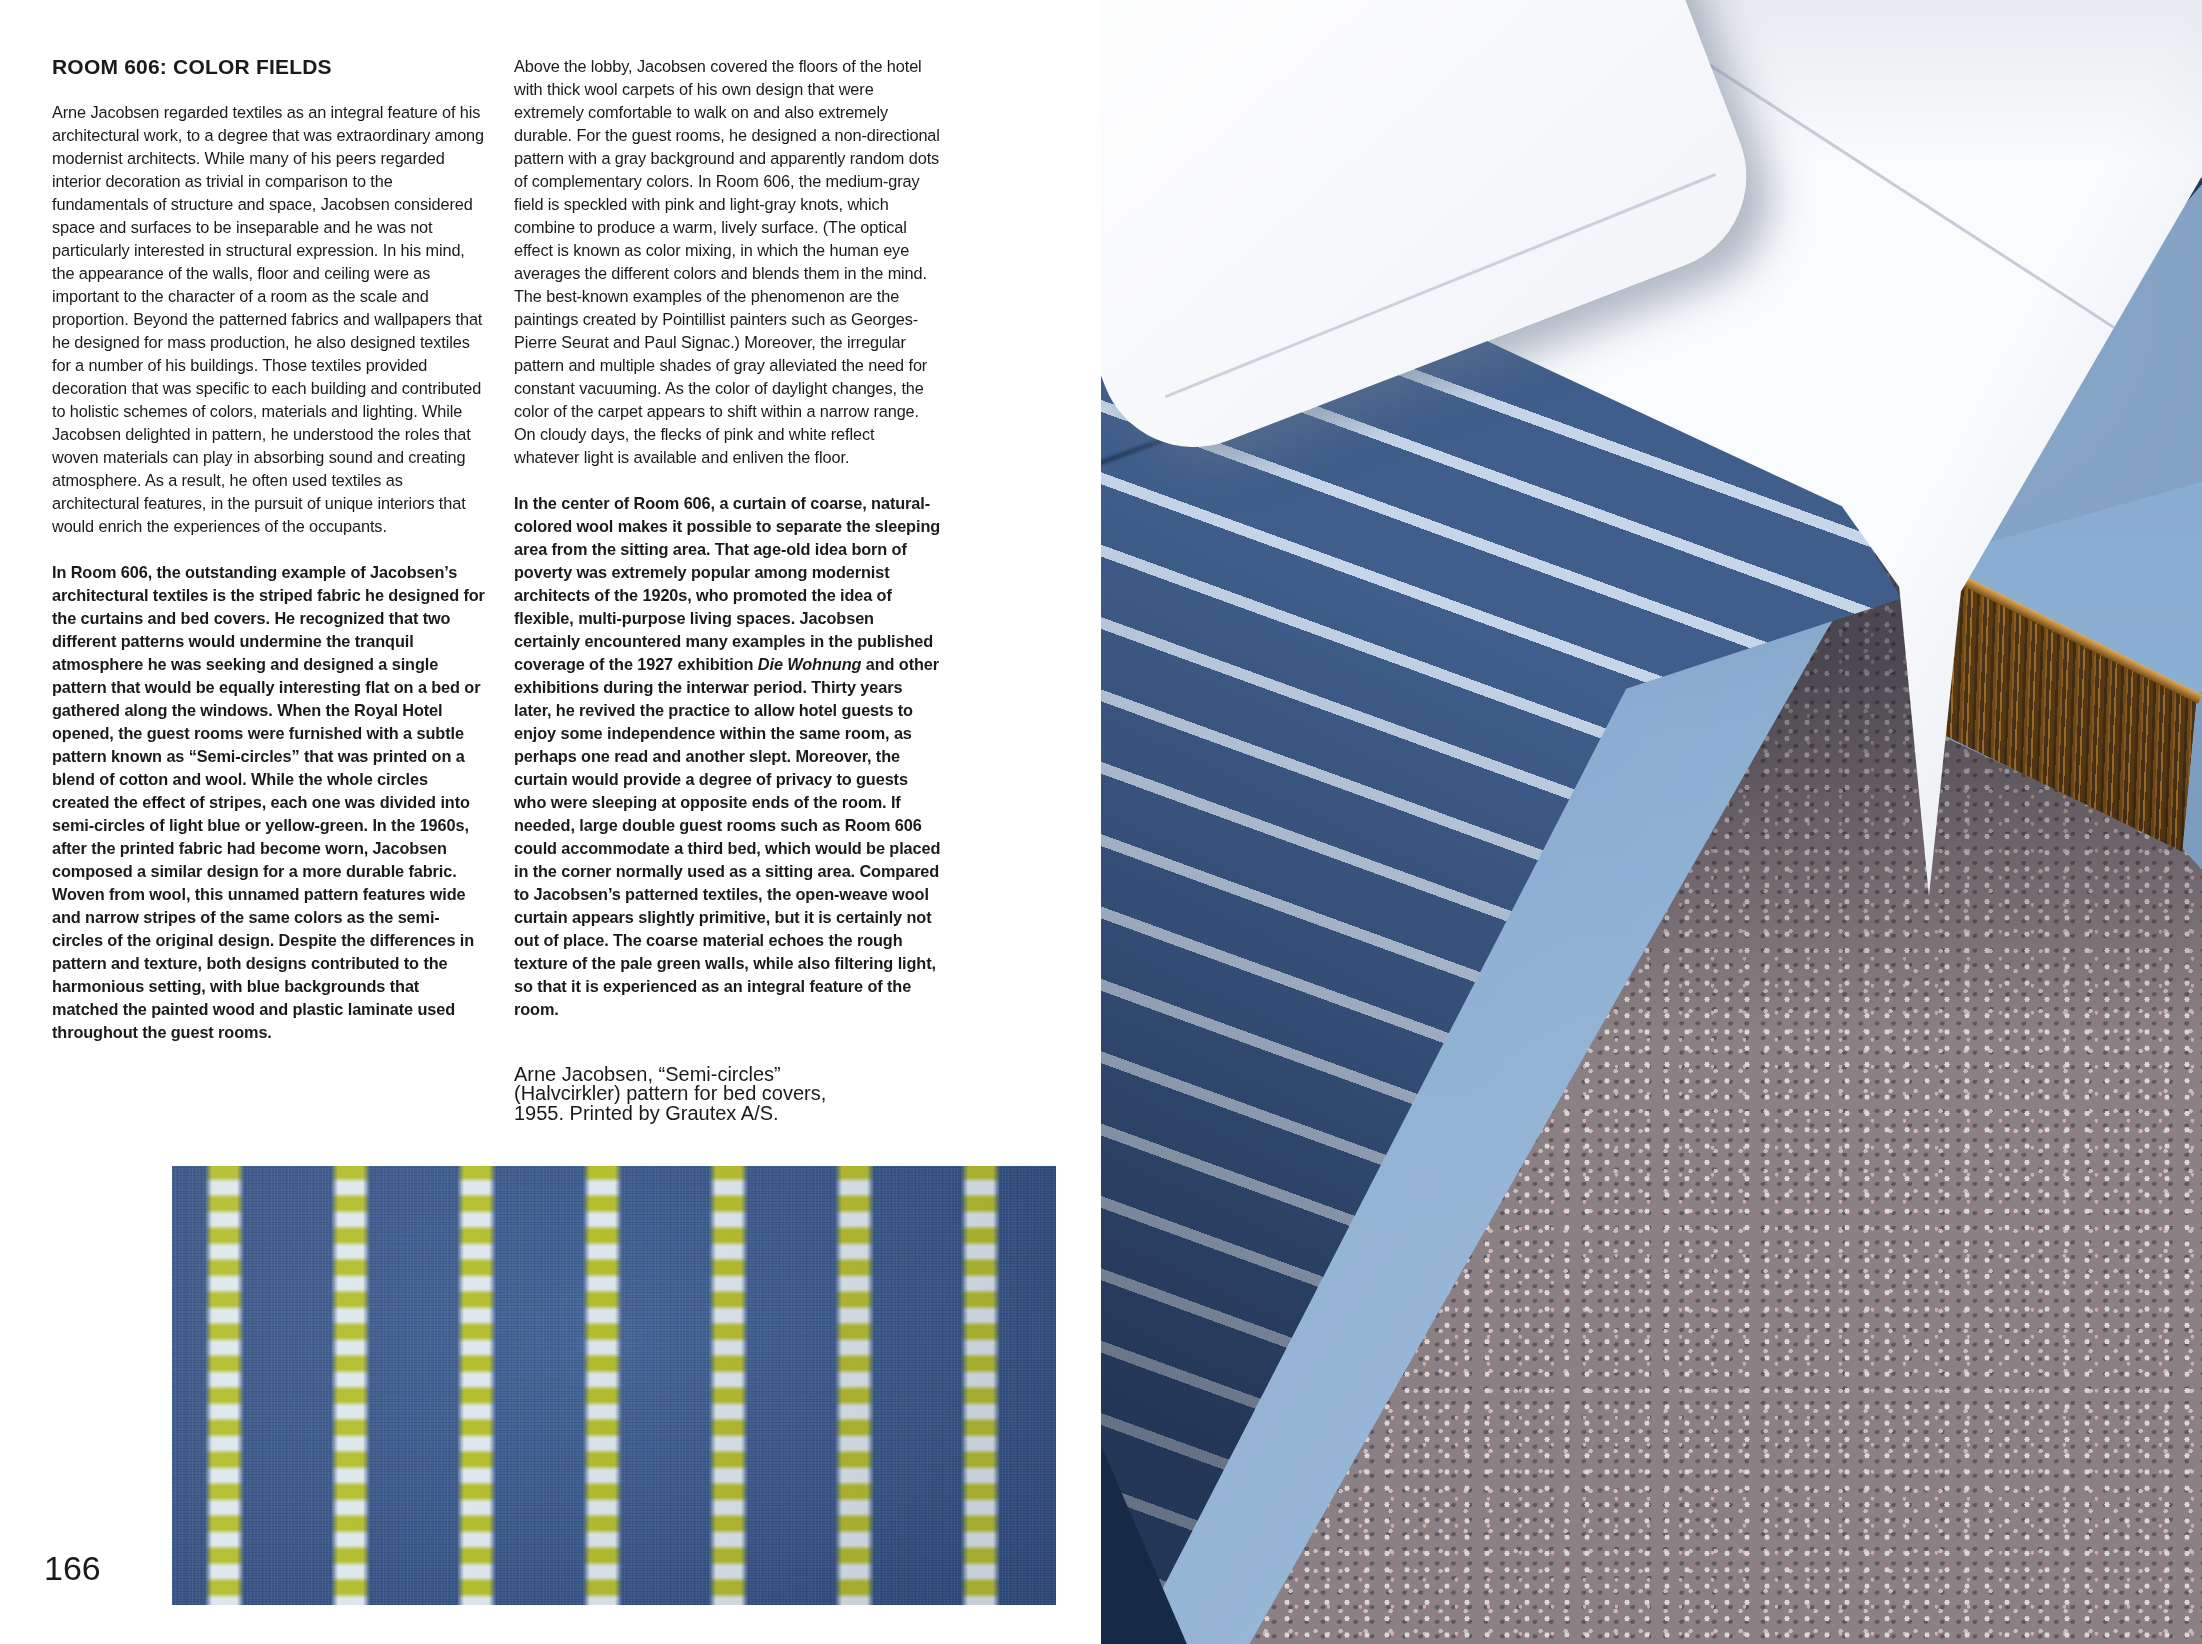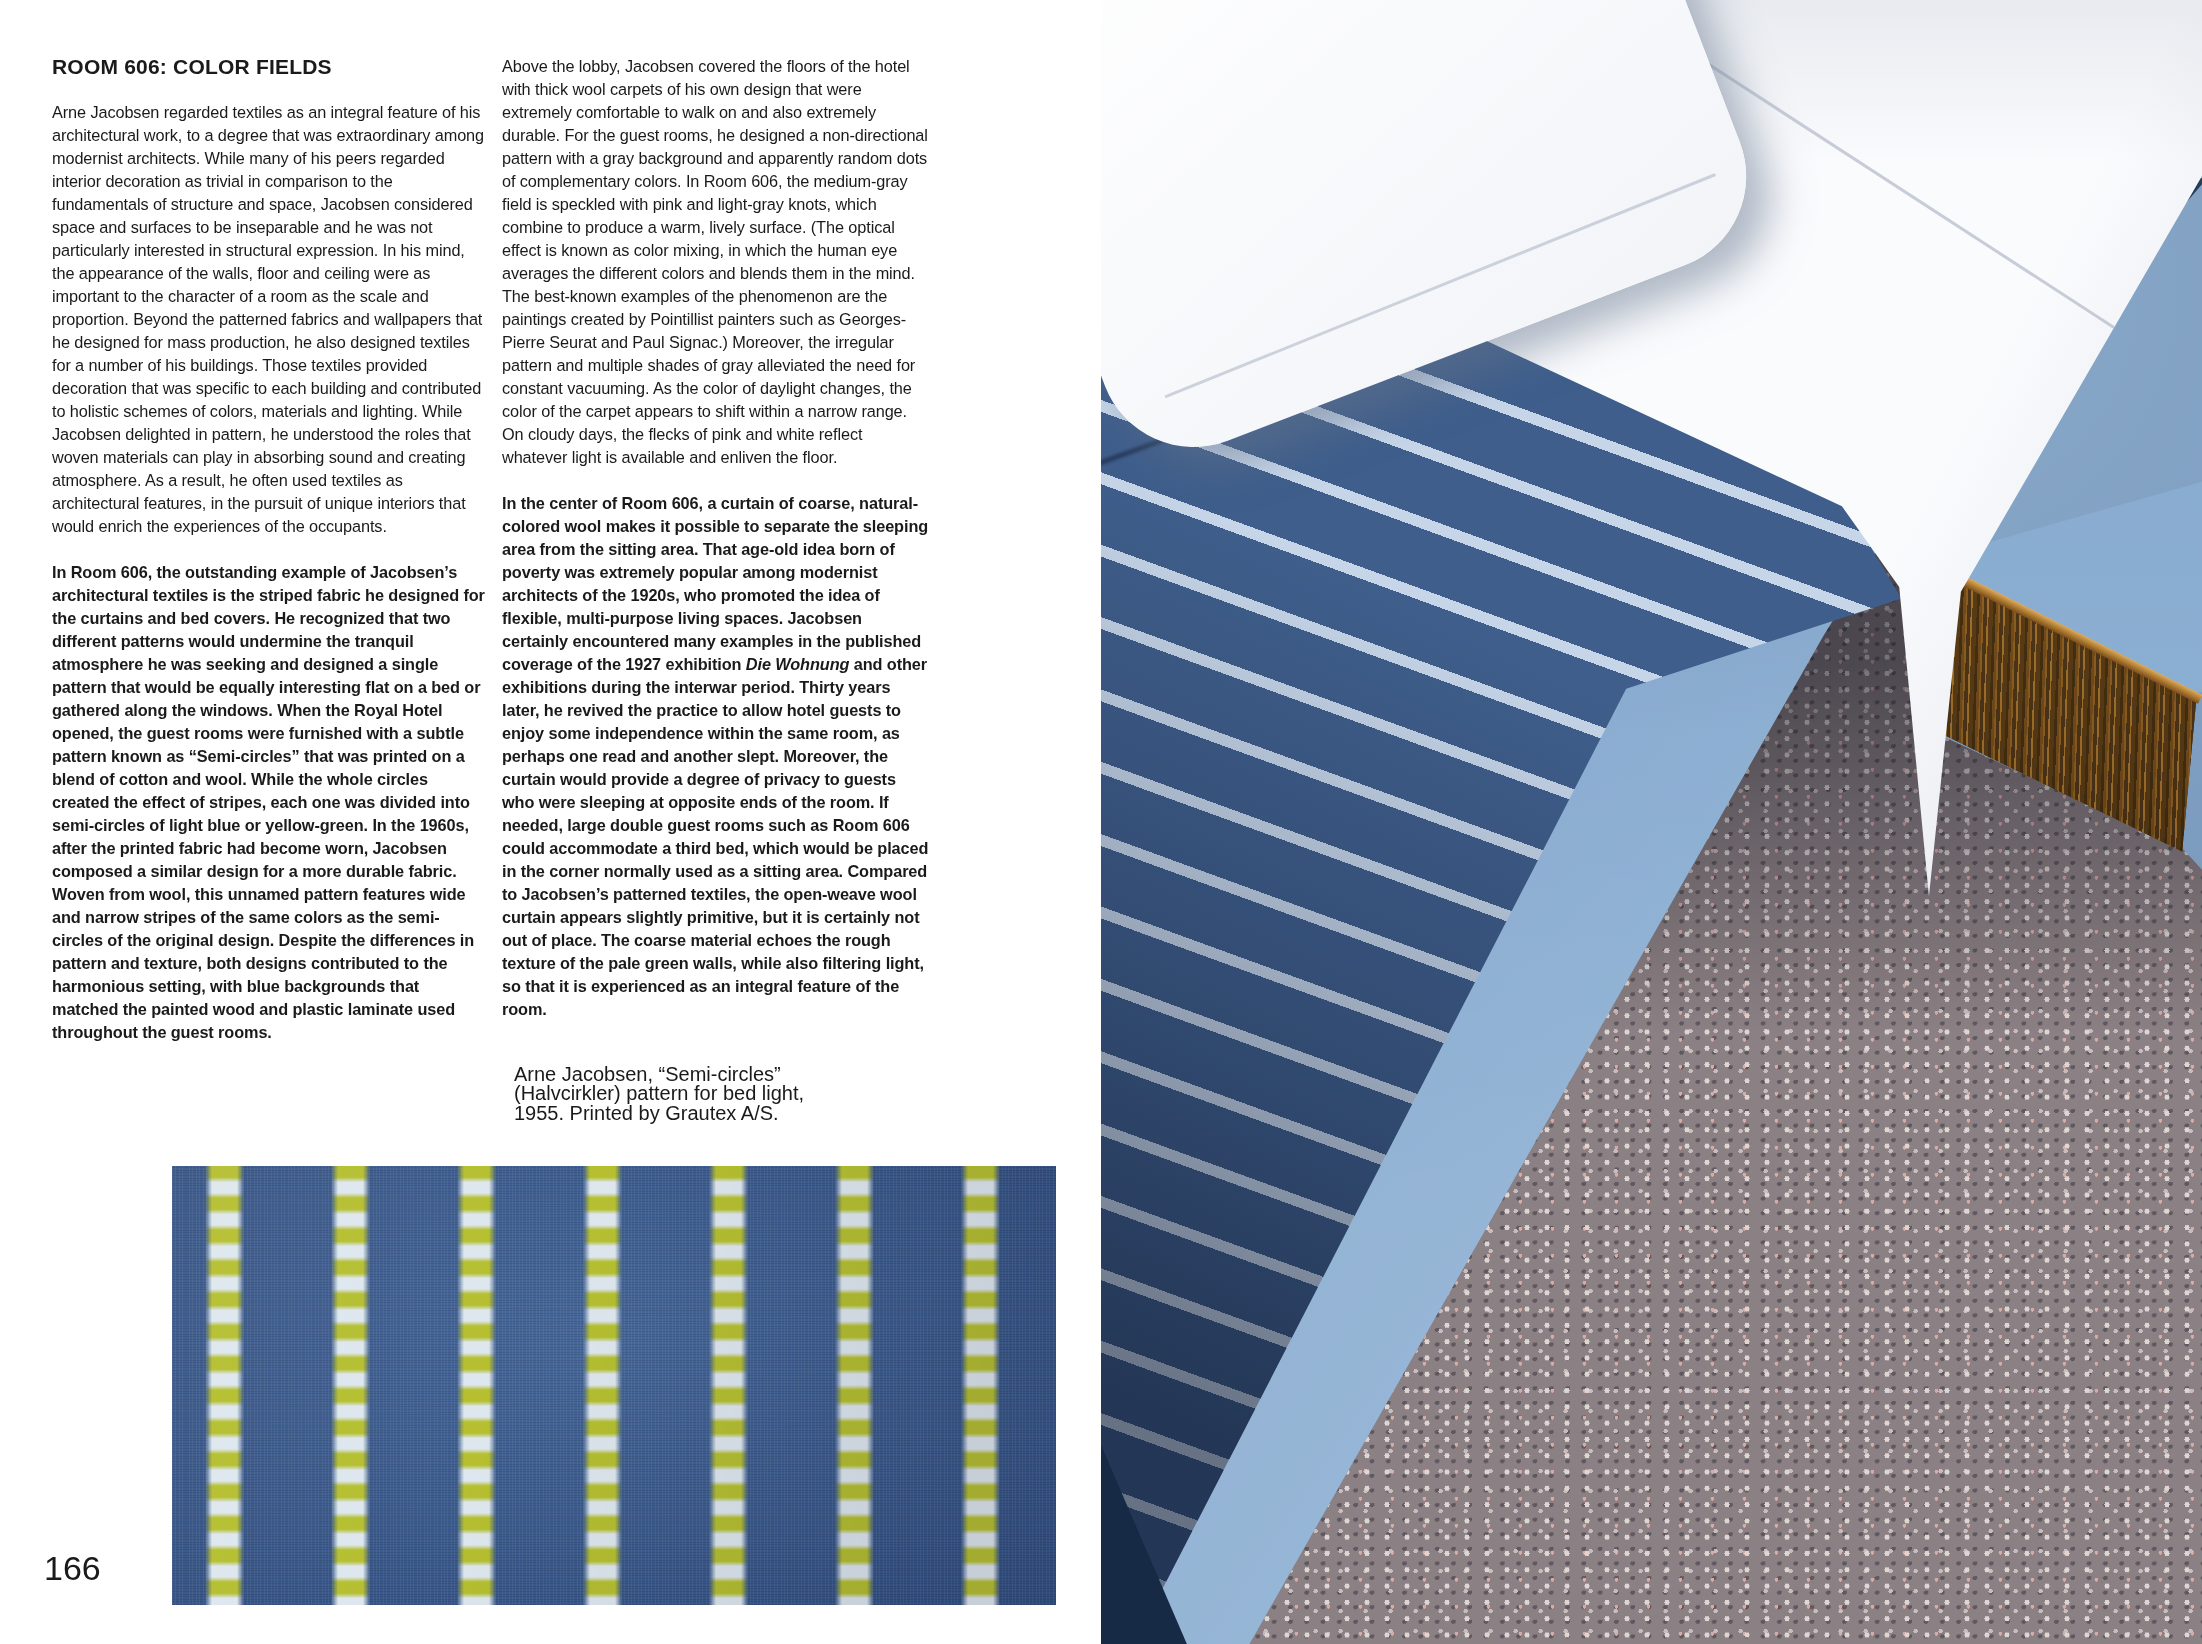--- a/index.html
+++ b/index.html
@@ -5,21 +5,21 @@
   html,body{margin:0;padding:0;}
   body{
     width:2203px;height:1644px;position:relative;background:#ffffff;
     font-family:"Liberation Sans",sans-serif;color:#1a1a1a;overflow:hidden;
     -webkit-font-smoothing:antialiased;
   }
   
   .left-page{position:absolute;left:0;top:0;width:1101px;height:1416px;background:#fff;}
   .col{position:absolute;top:55px;font-size:16.3px;line-height:23px;letter-spacing:-0.1px;}
   .col-1{left:52px;width:436px;}
-  .col-2{left:502px;width:430px;}
+  .col-2{left:514px;width:430px;}
   .page-title{font-size:21px;font-weight:bold;letter-spacing:0.2px;margin:0 0 23px 0;line-height:23px;}
   .col p{margin:0 0 23px 0;}
   .col p:last-child{margin-bottom:0;font-weight:bold;}
   .caption{position:absolute;left:514px;top:1065px;font-size:20px;line-height:19.4px;letter-spacing:0;}
   .page-number{position:absolute;left:44px;top:1551px;font-size:34px;line-height:34px;letter-spacing:0;}
   
   .swatch{
     position:absolute;left:172px;top:1166px;width:884px;height:439px;overflow:hidden;
     background-color:#3d6095;
     background-image:
@@ -155,21 +155,21 @@
     <p>In Room 606, the outstanding example of Jacobsen’s architectural textiles is the striped fabric he designed for the curtains and bed covers. He recognized that two different patterns would undermine the tranquil atmosphere he was seeking and designed a single pattern that would be equally interesting flat on a bed or gathered along the windows. When the Royal Hotel opened, the guest rooms were furnished with a subtle pattern known as “Semi-circles” that was printed on a blend of cotton and wool. While the whole circles created the effect of stripes, each one was divided into semi-circles of light blue or yellow-green. In the 1960s, after the printed fabric had become worn, Jacobsen composed a similar design for a more durable fabric. Woven from wool, this unnamed pattern features wide and narrow stripes of the same colors as the semi-circles of the original design. Despite the differences in pattern and texture, both designs contributed to the harmonious setting, with blue backgrounds that matched the painted wood and plastic laminate used throughout the guest rooms.</p>
   </div>
 
   <div class="col col-2">
     <p>Above the lobby, Jacobsen covered the floors of the hotel with thick wool carpets of his own design that were extremely comfortable to walk on and also extremely durable. For the guest rooms, he designed a non-directional pattern with a gray background and apparently random dots of complementary colors. In Room 606, the medium-gray field is speckled with pink and light-gray knots, which combine to produce a warm, lively surface. (The optical effect is known as color mixing, in which the human eye averages the different colors and blends them in the mind. The best-known examples of the phenomenon are the paintings created by Pointillist painters such as Georges-Pierre Seurat and Paul Signac.) Moreover, the irregular pattern and multiple shades of gray alleviated the need for constant vacuuming. As the color of daylight changes, the color of the carpet appears to shift within a narrow range. On cloudy days, the flecks of pink and white reflect whatever light is available and enliven the floor.</p>
     <p><span>In the center of Room 606, a curtain of coarse, natural-colored wool makes it possible to separate the sleeping area from the sitting area. That age-old idea born of poverty was extremely popular among modernist architects of the 1920s, who promoted the idea of flexible, multi-purpose living spaces. Jacobsen certainly encountered many examples in the published coverage of the 1927 exhibition </span><i>Die Wohnung</i><span> and other exhibitions during the interwar period. Thirty years later, he revived the practice to allow hotel guests to enjoy some independence within the same room, as perhaps one read and another slept. Moreover, the curtain would provide a degree of privacy to guests who were sleeping at opposite ends of the room. If needed, large double guest rooms such as Room 606 could accommodate a third bed, which would be placed in the corner normally used as a sitting area. Compared to Jacobsen’s patterned textiles, the open-weave wool curtain appears slightly primitive, but it is certainly not out of place. The coarse material echoes the rough texture of the pale green walls, while also filtering light, so that it is experienced as an integral feature of the room.</span></p>
   </div>
 
   <div class="caption">
     <div>Arne Jacobsen, “Semi-circles”</div>
-    <div>(Halvcirkler) pattern for bed light,</div>
+    <div>(Halvcirkler) pattern for bed covers,</div>
     <div>1955. Printed by Grautex A/S.</div>
   </div>
 
   <div class="swatch">
     <div class="bead-layer"></div>
     <div class="swatch-sheen"></div>
   </div>
 
   <div class="page-number">166</div>
 </div>

